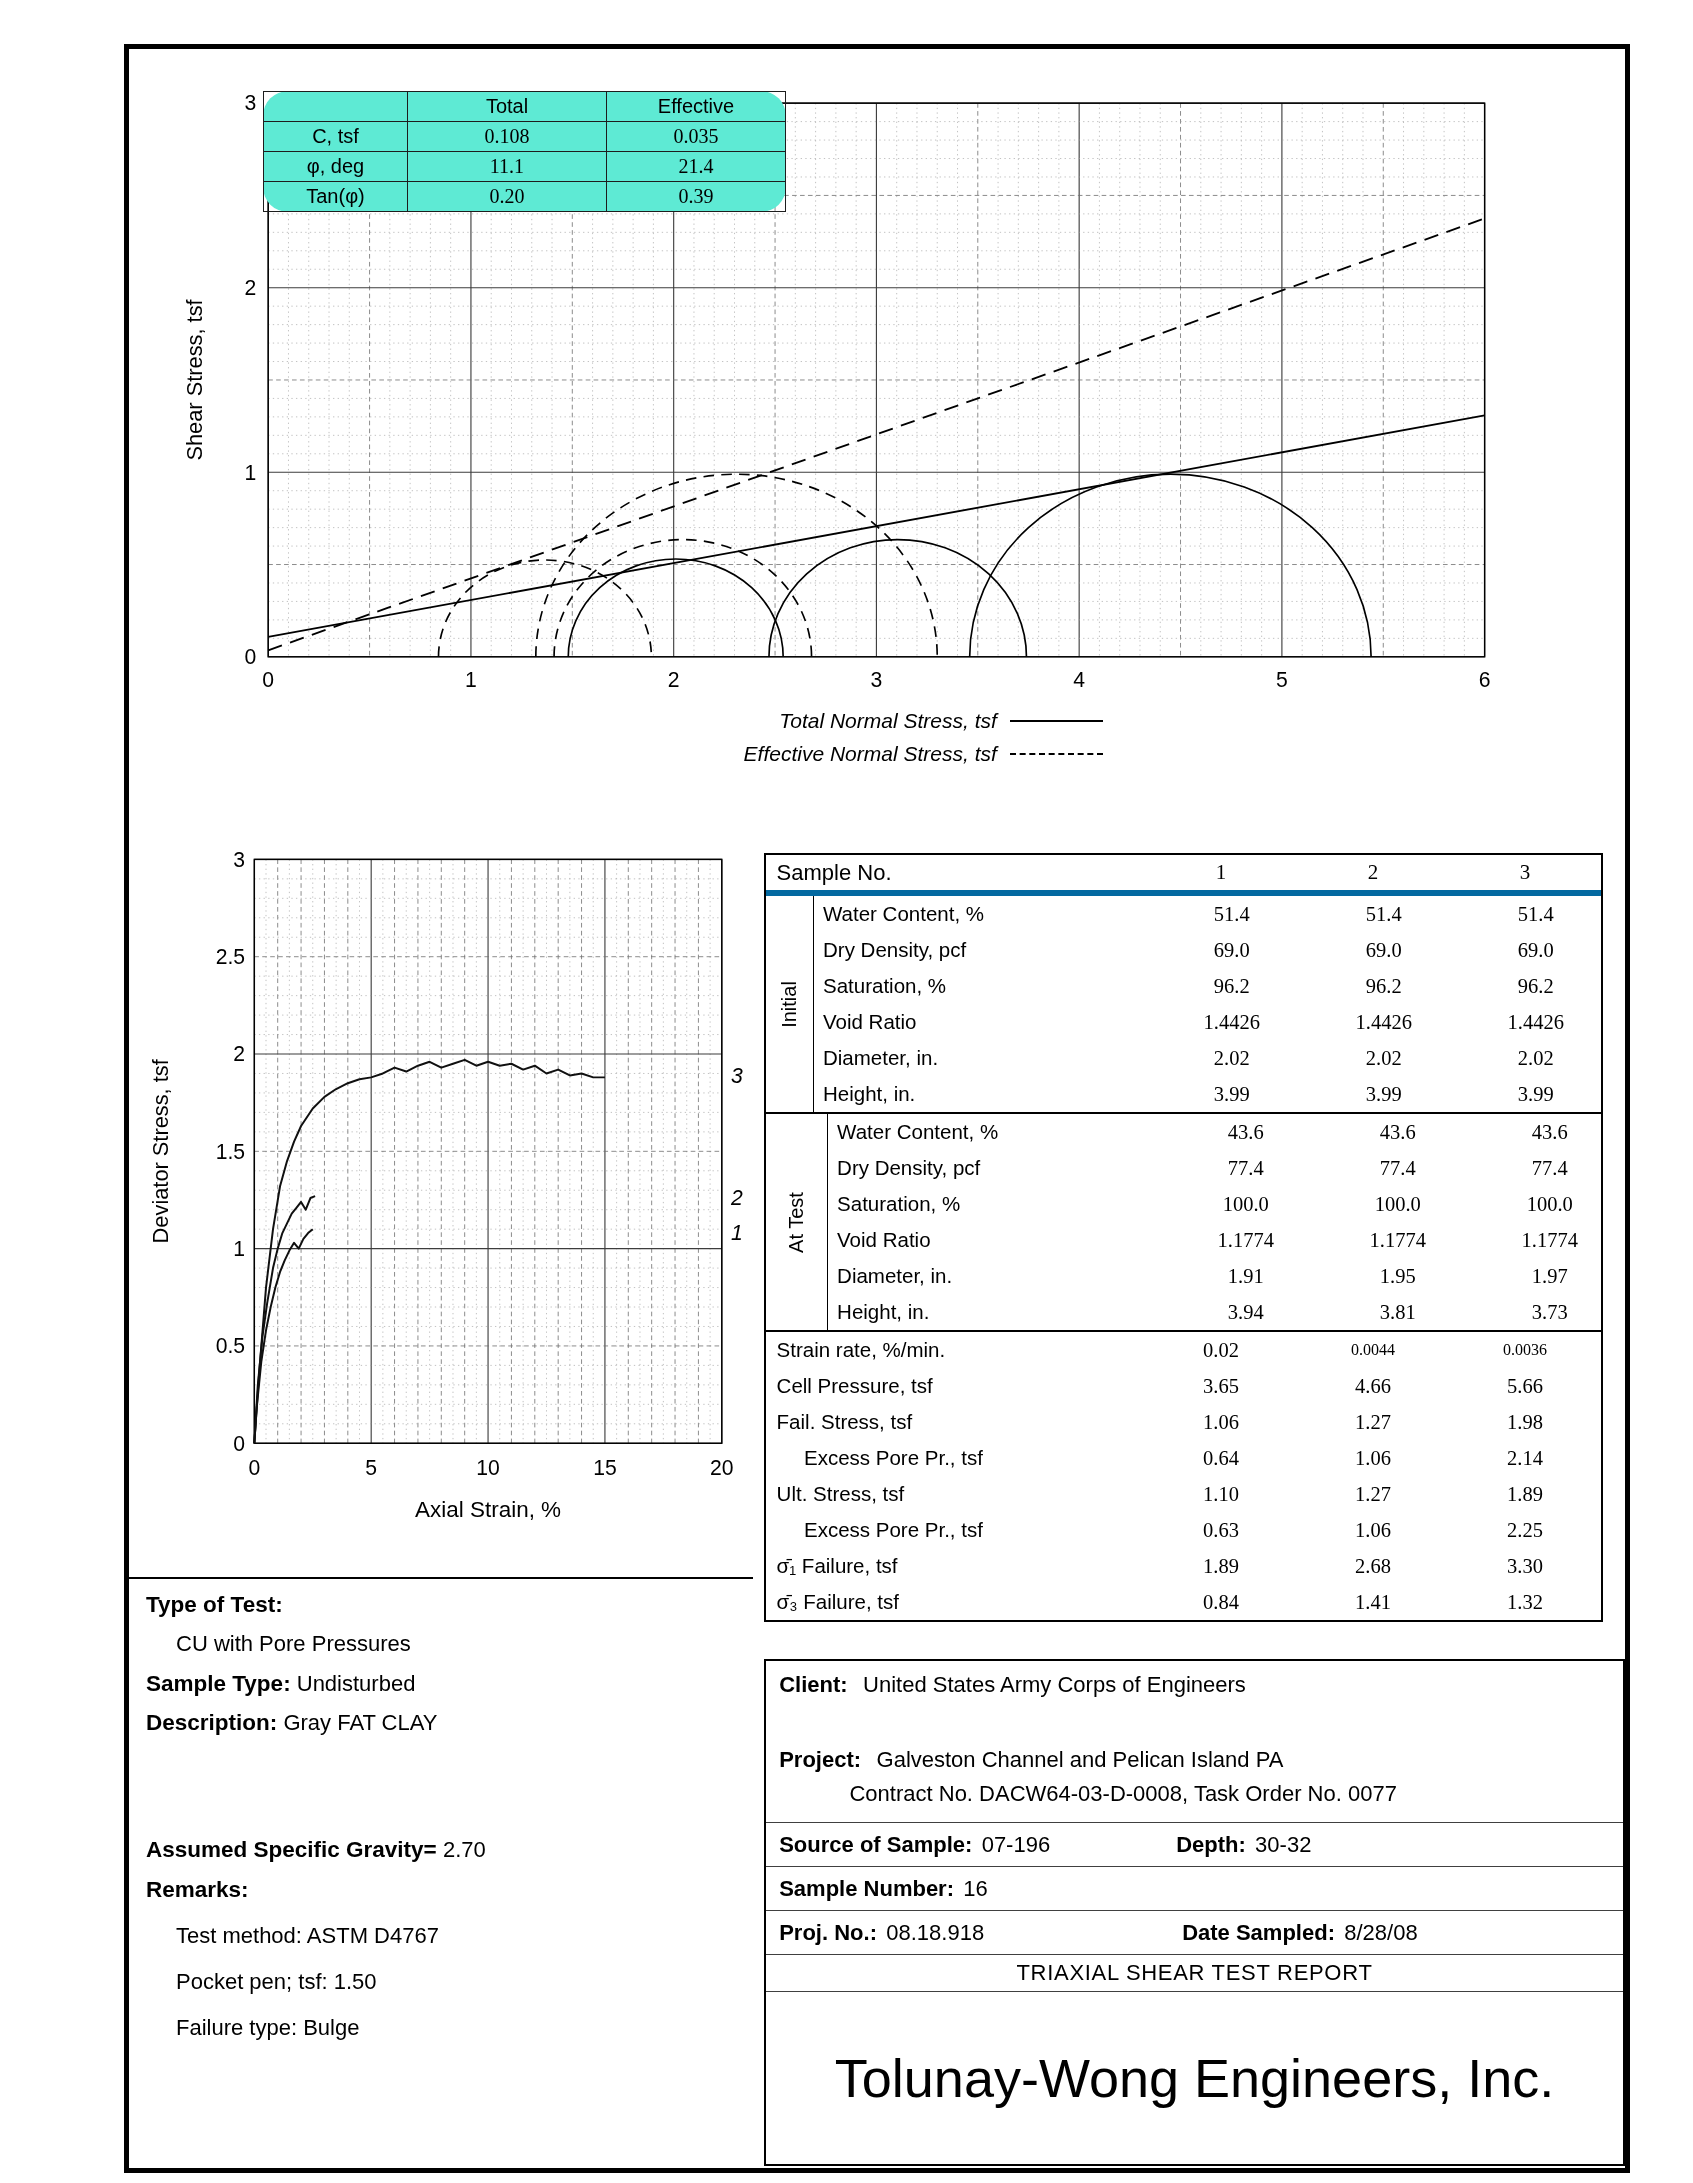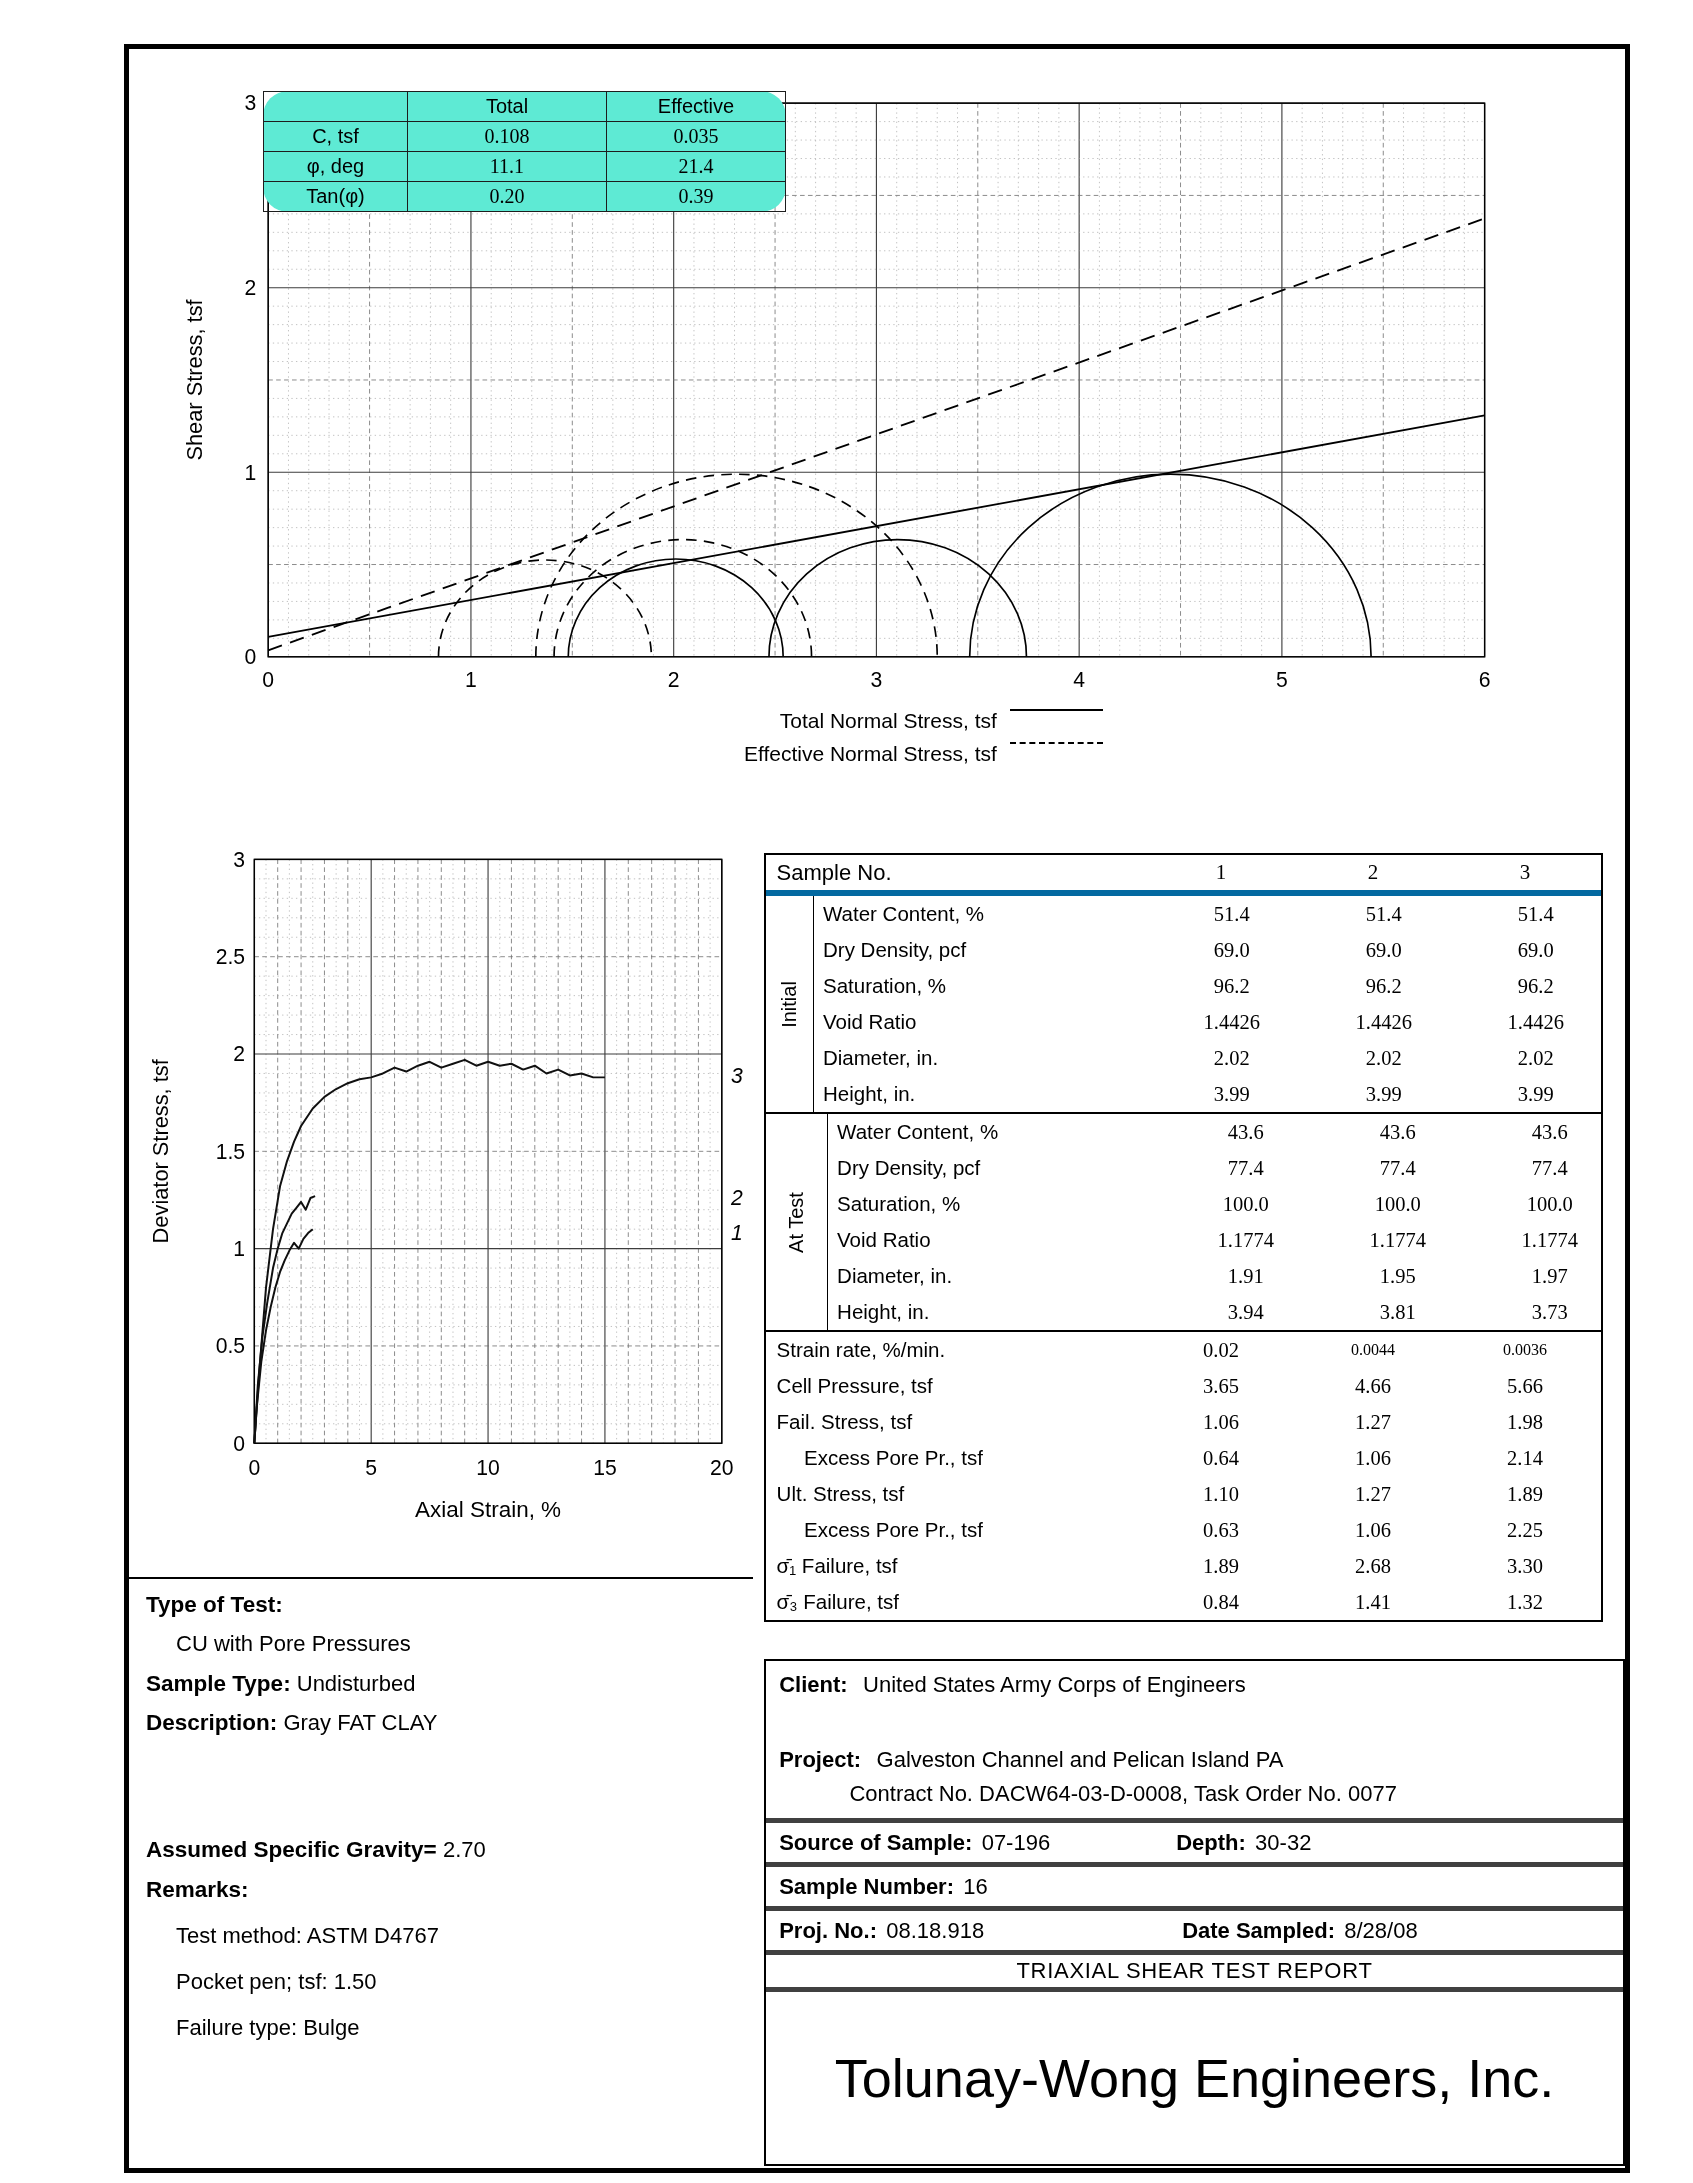--- a/index.html
+++ b/index.html
@@ -17,21 +17,21 @@
 
   
   #param-table { position: absolute; left: 263px; top: 91px; }
   #param-table table { border-collapse: collapse; table-layout: fixed; background: #5eead4; border-radius: 25px; }
   #param-table td { border: 1.3px solid #1d1d1d; height: 30px; padding: 0 8px; font-size: 20px; text-align: center; }
   #param-table td.pt-head { text-align: center; }
   #param-table td.pt-num  { font-family: "Liberation Serif", serif; text-align: center; }
 
   
   .legend { position: absolute; left: 124px; top: 709px; width: 1442px; display: flex; flex-direction: column; align-items: center; gap: 9.3px; }
-  .legend-row { display: flex; justify-content: flex-end; align-items: flex-start; width: 516px; font-size: 21px; }
+  .legend-row { display: flex; justify-content: flex-end; align-items: center; width: 516px; font-size: 21px; font-style: italic; }
   .legline { display: inline-block; width: 93px; border-top: 2px solid #000; margin-left: 13.2px; }
   .legline.dashed { border-top: 2px dashed #000; }
 
   
   #sample-table { position: absolute; left: 764px; top: 853px; width: 839px; border: 2px solid #000; background: #fff; }
   .st-h { display: flex; align-items: center; height: 41px; border-bottom: 6px solid #0369a1; }
   .st-h-label { flex: 0 0 379px; padding-left: 10.6px; font-size: 22px; }
   .st-col { flex: 0 0 152px; text-align: center; font-family: "Liberation Serif", serif; font-size: 21px; }
   .st-group { display: flex; border-bottom: 2px solid #000; }
   .st-rot { flex: 0 0 37px; border-right: 1.3px solid #000; display: flex; align-items: center; justify-content: center; }
@@ -49,21 +49,21 @@
   .info .ln { margin-top: 10.6px; font-size: 22px; line-height: 29px; }
   .info .ln.gap { margin-top: 98px; }
   .info .ln.rgap { margin-top: 17px; }
   .info .ind { padding-left: 30px; }
   .b { font-weight: bold; }
   .v { font-family: Liberation Sans, sans-serif; }
   .info .b { font-size: 22.5px; }
 
   
   .rbox { position: absolute; left: 764px; top: 1659px; width: 861px; height: 507px; border: 2.6px solid #000; display: flex; flex-direction: column; background: #fff; font-size: 22px; }
-  .rb-sec { border-bottom: 5px solid #404040; }
+  .rb-sec { border-bottom: 1px solid #404040; }
   .rb-client { flex: 0 0 162px; padding: 10.6px 13.2px 0 13.2px; }
   .rb-project-line { margin-top: 49px; }
   .rb-contract { margin-top: 8px; padding-left: 61px; }
   .rb-row { flex: 0 0 44px; display: flex; align-items: center; padding: 0 13.2px; }
   .rb-title { flex: 0 0 37px; display: flex; align-items: center; justify-content: center; letter-spacing: 0.7px; }
   .rb-company { flex: 1; display: flex; align-items: center; justify-content: center; font-size: 54px; border-bottom: none; white-space: nowrap; }
   .rbox .v { margin-left: 9.3px; }
   .depth-label { margin-left: 126px; }
   .date-label { margin-left: 198px; }
 </style>

